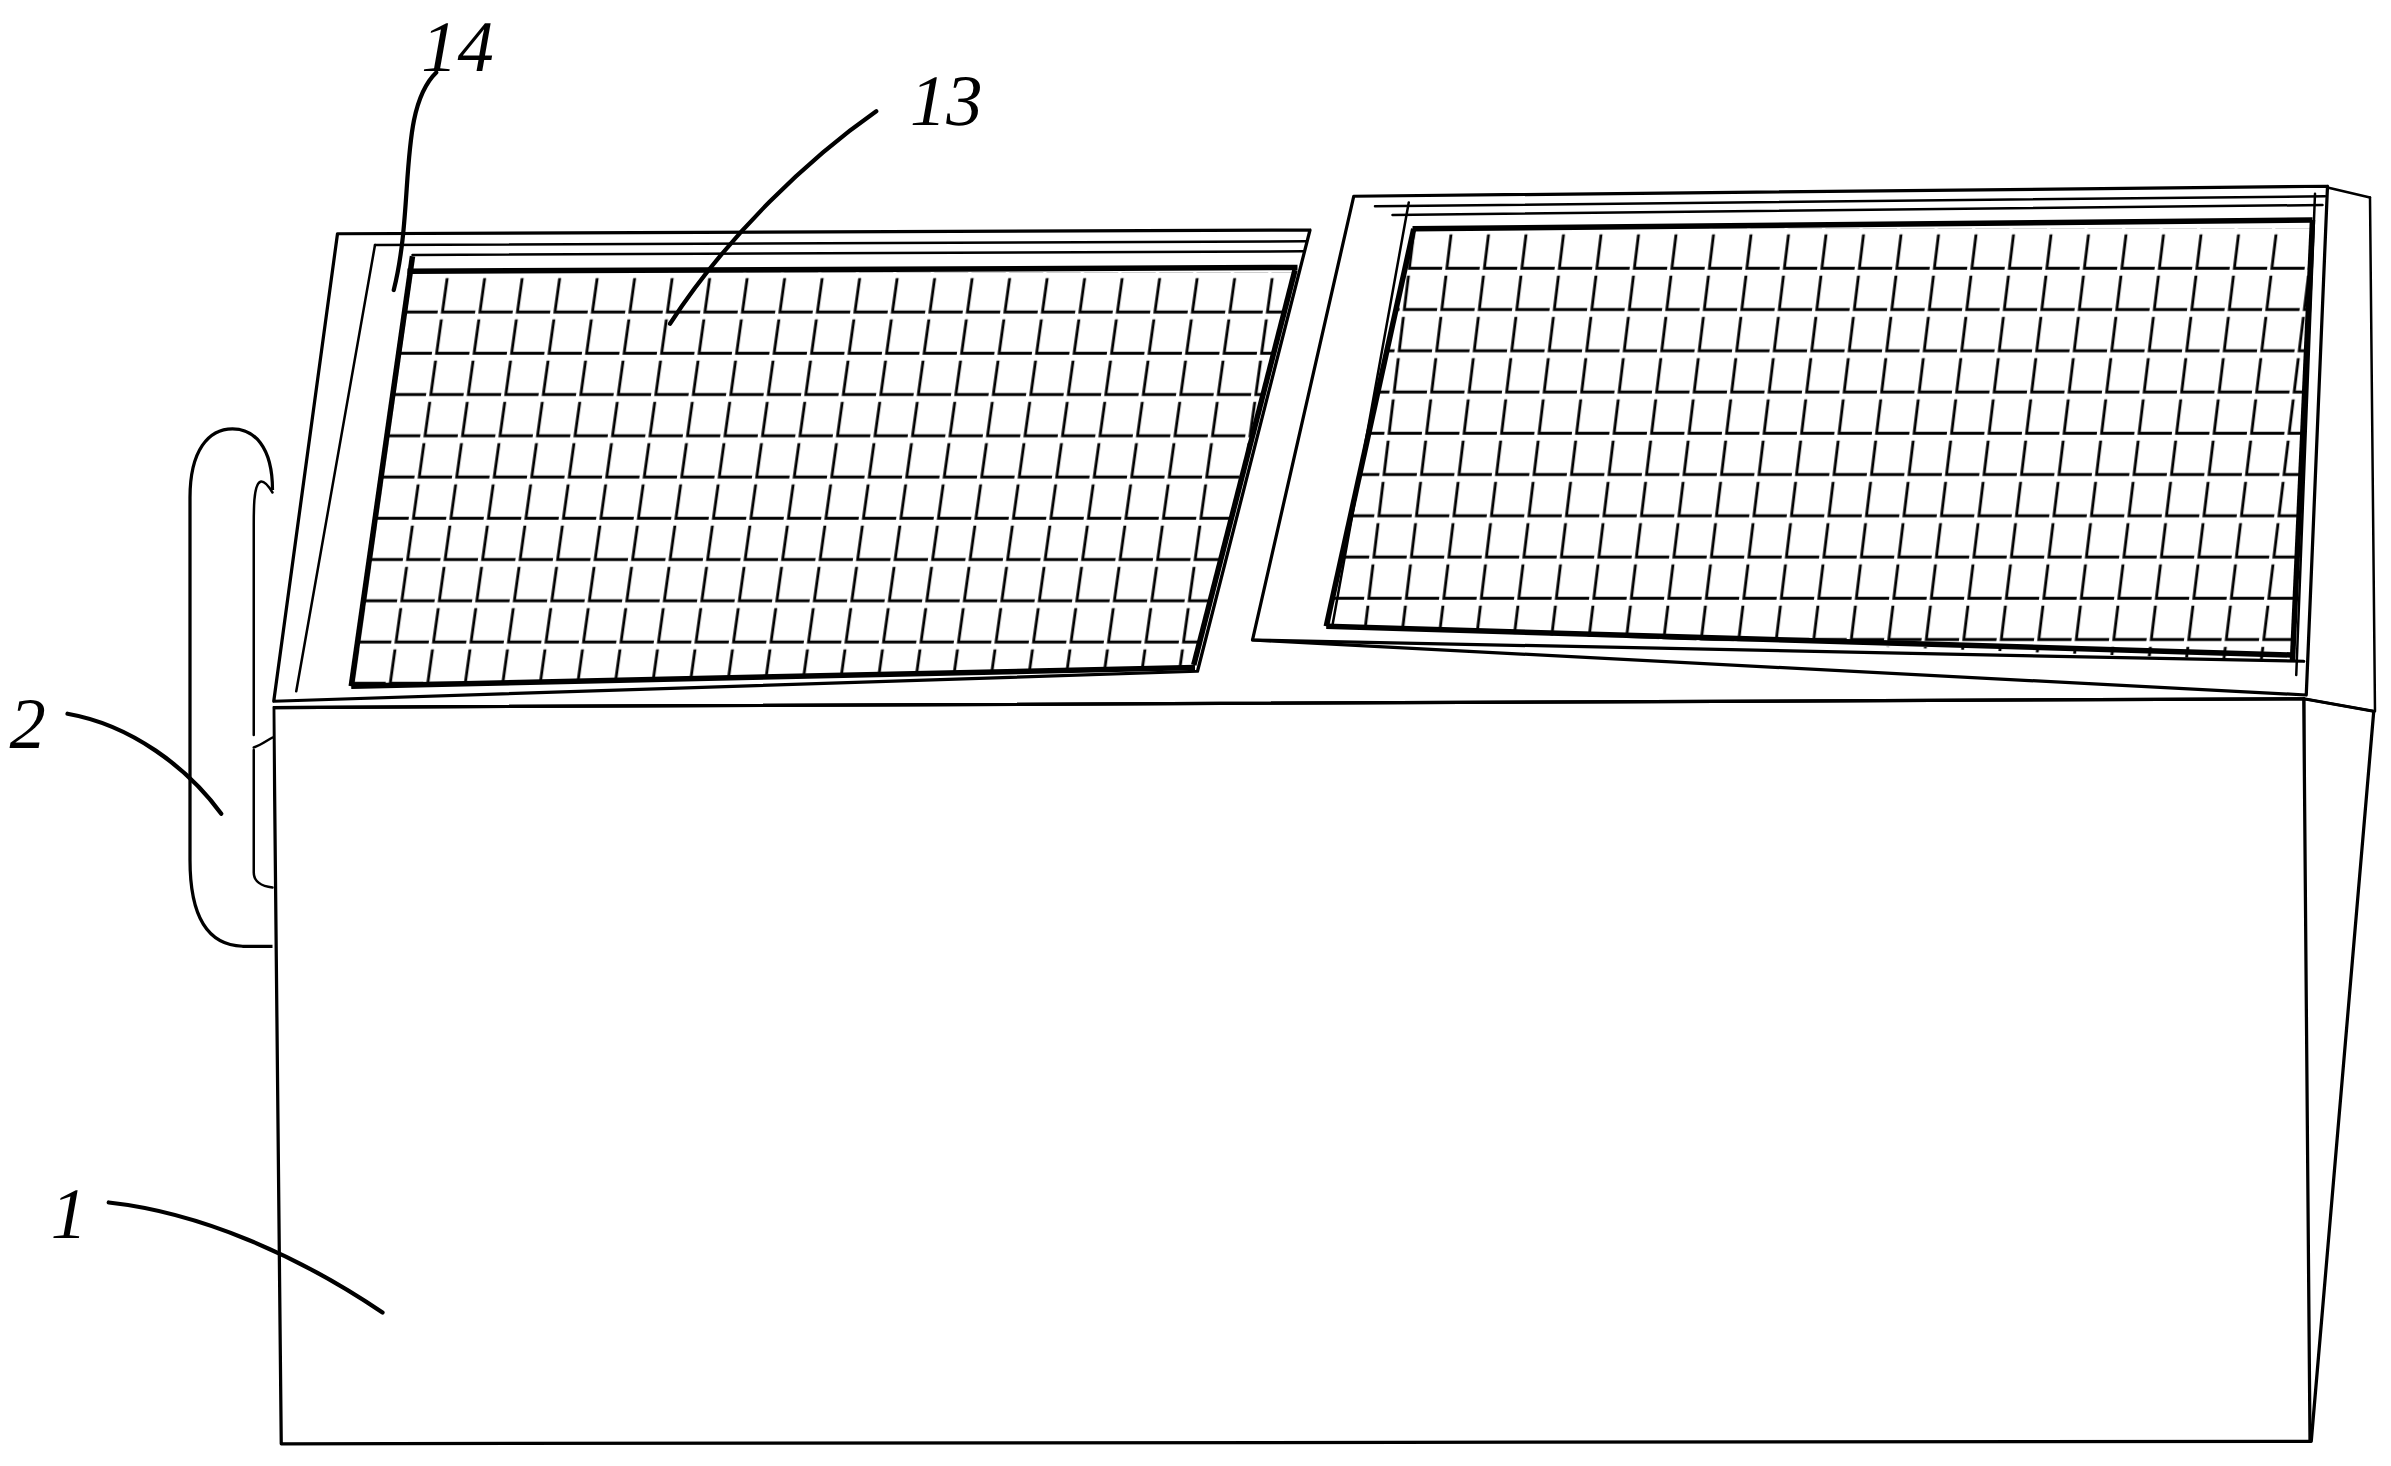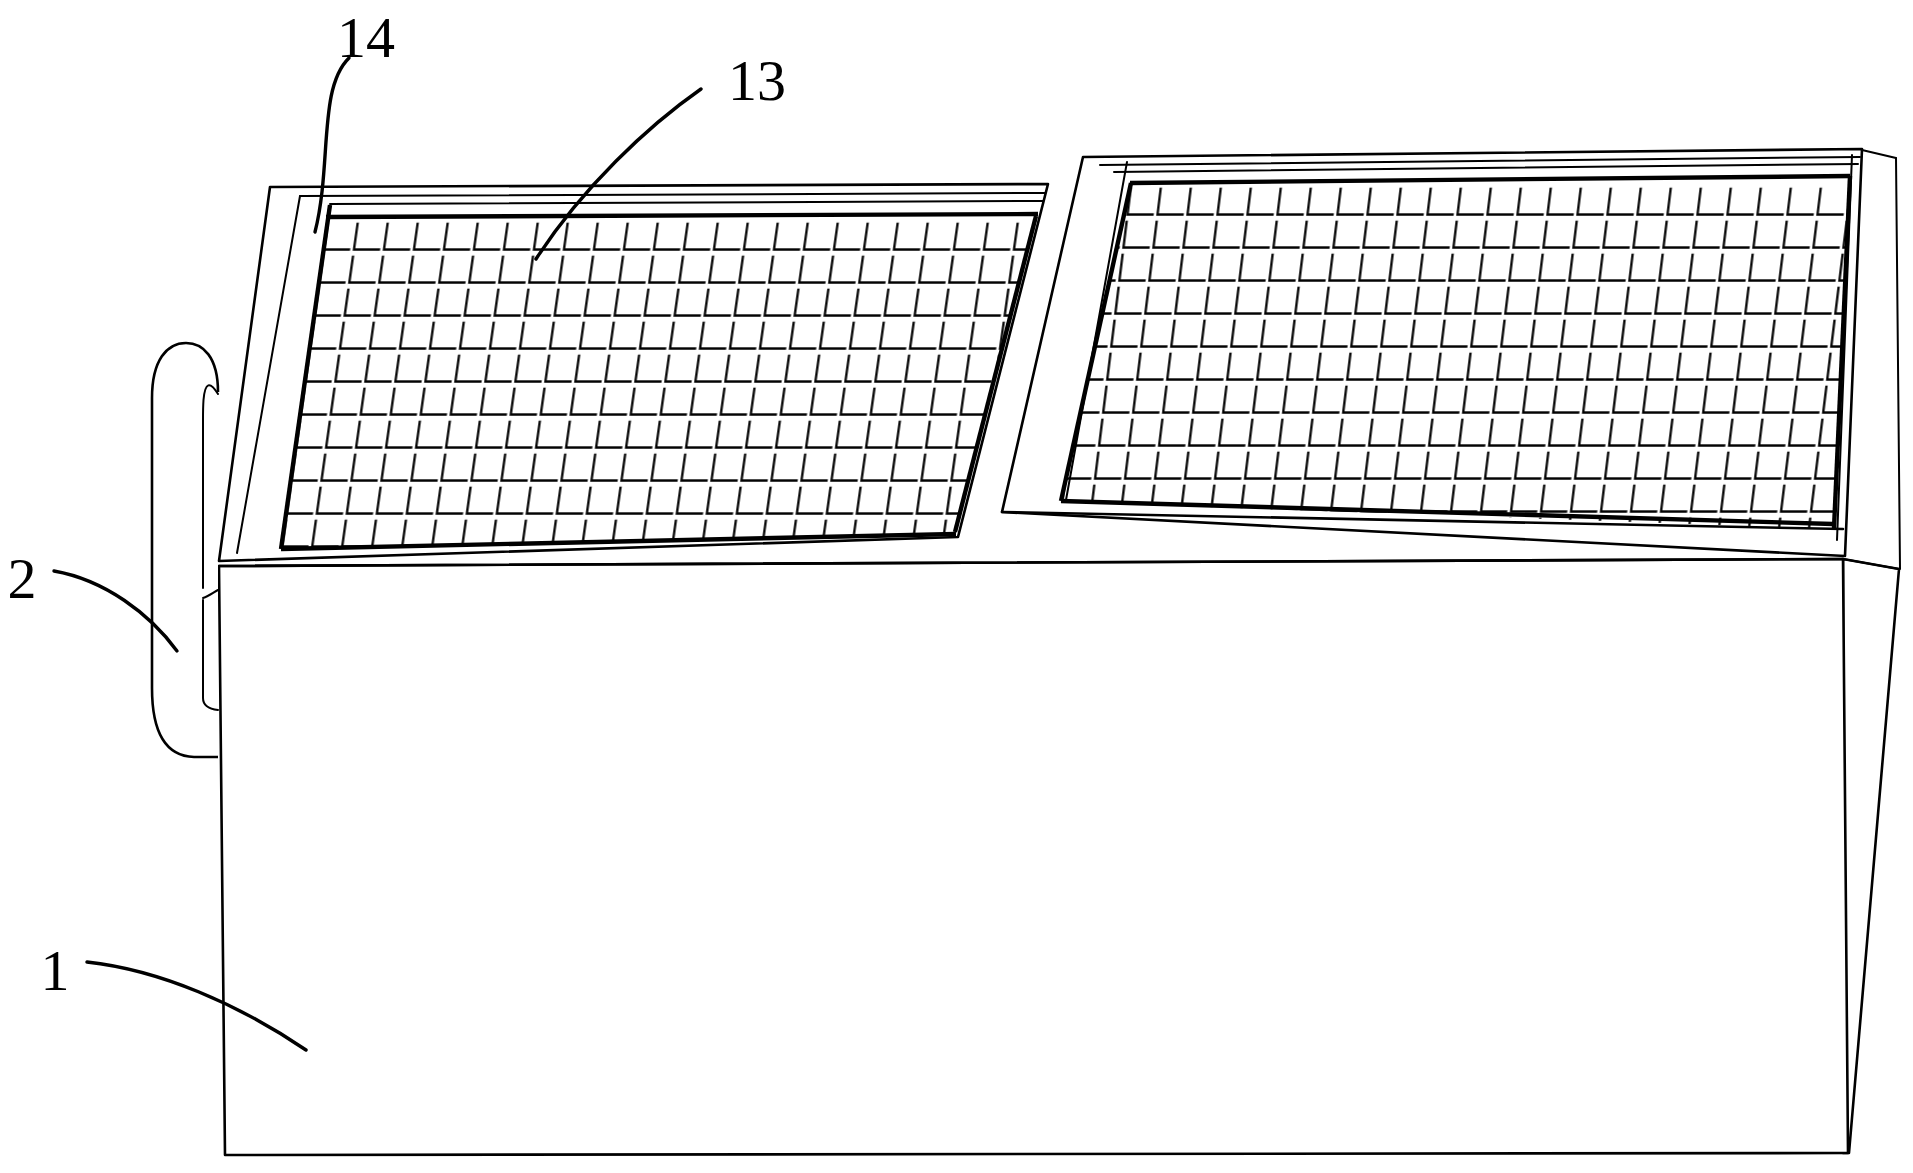--- a/index.html
+++ b/index.html
@@ -3,21 +3,21 @@
 <meta charset="utf-8">
 <style>
   :root { --line: #000000; --bg: #ffffff; }
   html, body { margin: 0; padding: 0; }
   body {
     width: 1913px; height: 1173px;
     background: var(--bg);
     font-family: "Liberation Serif", serif;
     overflow: hidden;
   }
-  #figure-wrap { position: absolute; inset: 0; }
+  #figure-wrap { position: absolute; inset: 0; font-style: italic; }
   svg { display: block; width: 1913px; height: 1173px; }
   .ln   { stroke: var(--line); fill: none; stroke-width: 2.6; stroke-linecap: round; }
   .thin { stroke: var(--line); fill: none; stroke-width: 2;   stroke-linecap: round; }
   .thick{ stroke: var(--line); fill: none; stroke-width: 4.4; stroke-linecap: butt; }
   .face { fill: var(--bg); stroke: var(--line); stroke-width: 2.6; stroke-linejoin: round; }
   .leader { stroke: var(--line); fill: none; stroke-width: 3.4; stroke-linecap: round; }
   .ref-num { fill: var(--line); font-family: "Liberation Serif", serif; font-size: 58px; }
 </style>
 </head>
 <body>

